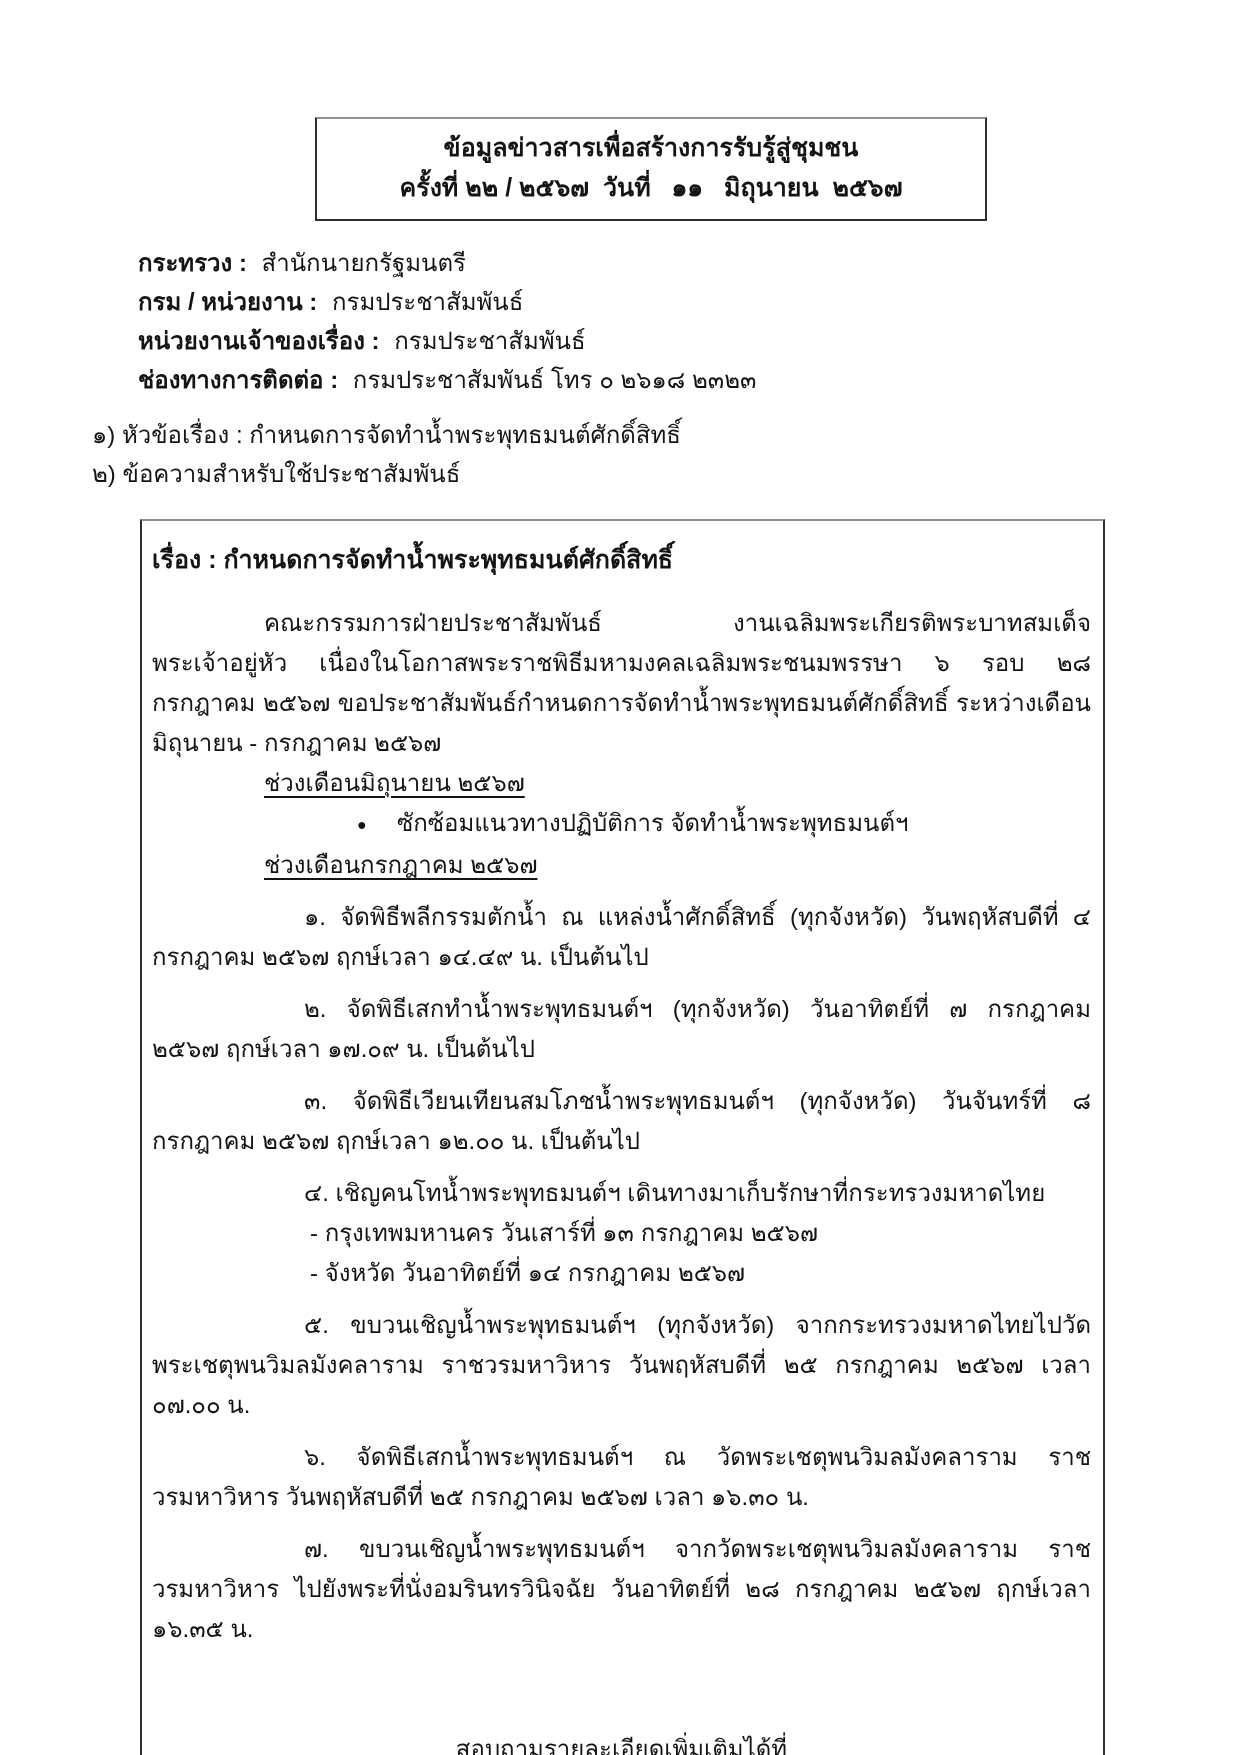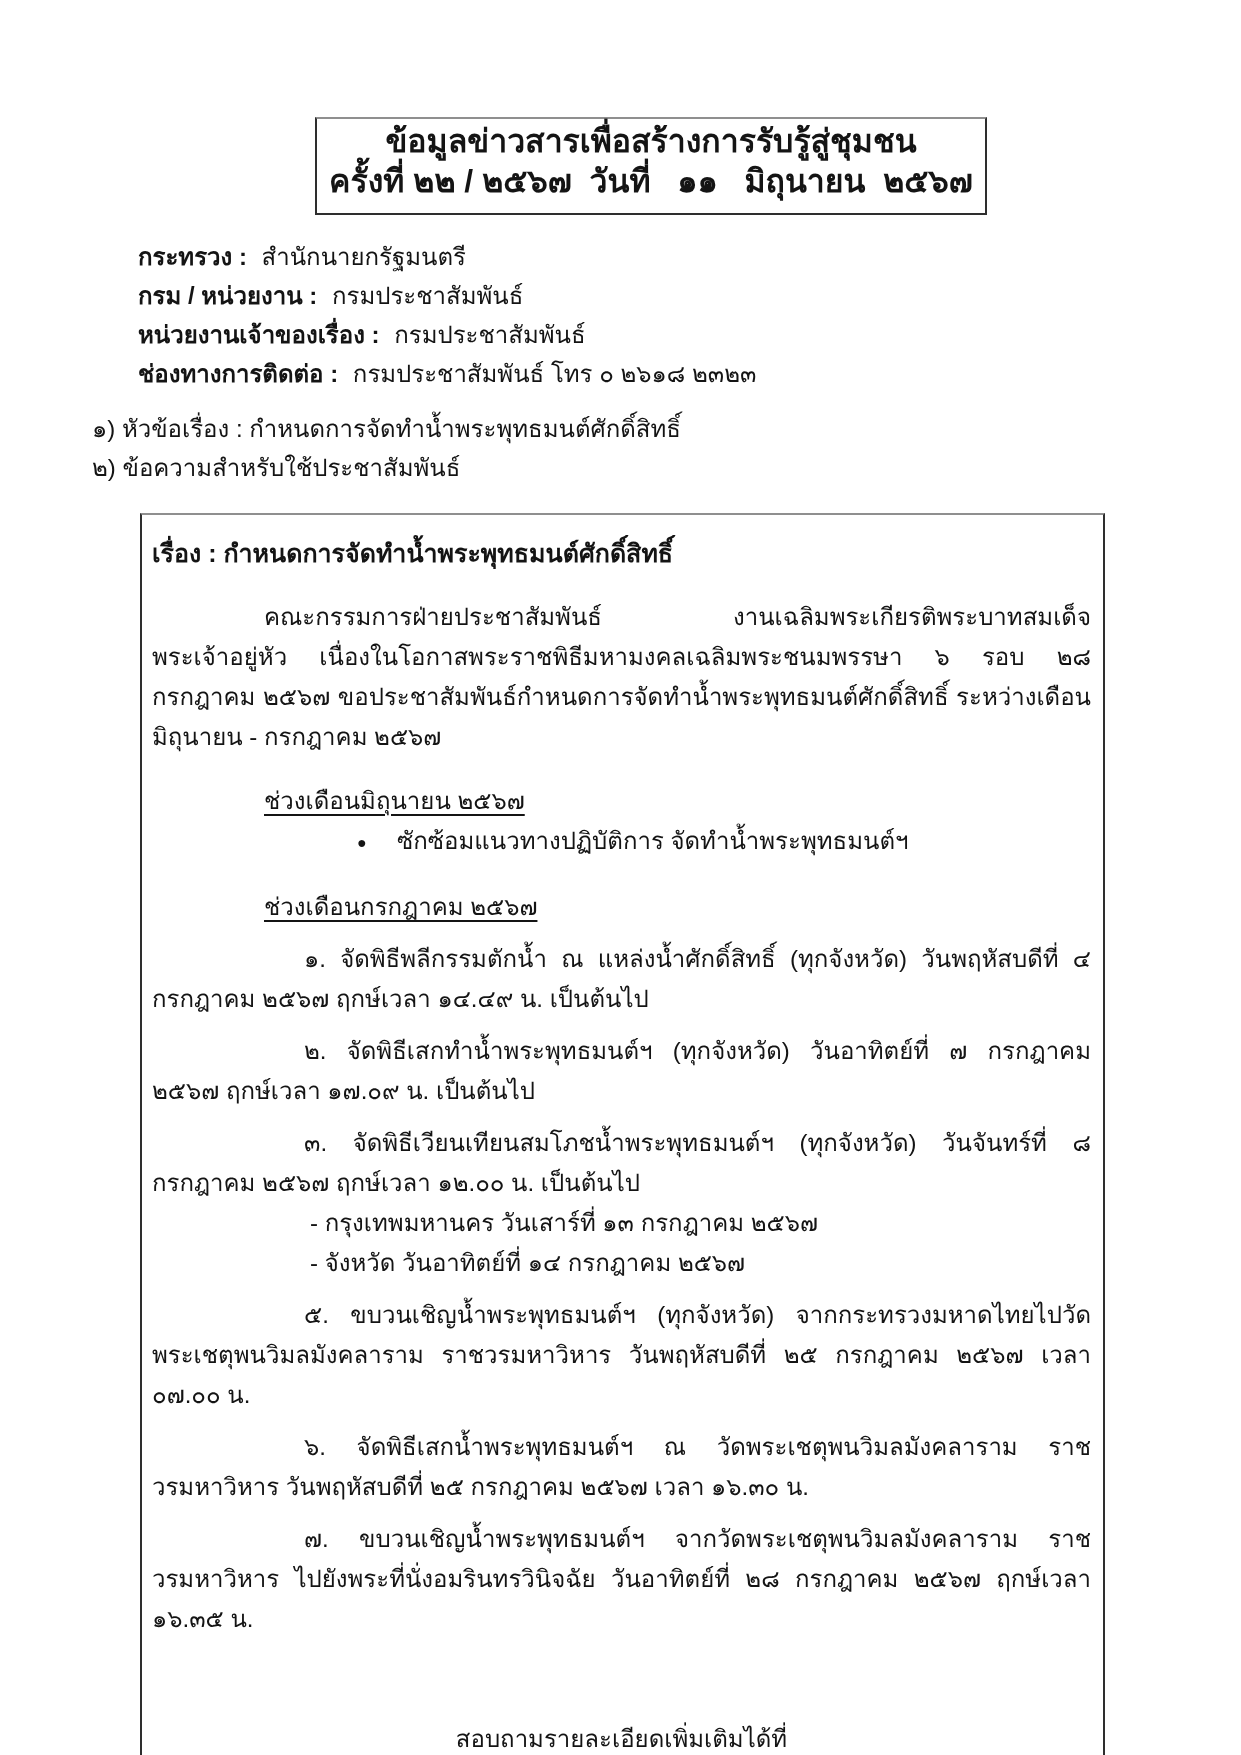--- a/index.html
+++ b/index.html
@@ -9,43 +9,43 @@
     font-family:"Liberation Sans","DejaVu Sans",sans-serif;
     color:#141414;
     font-size:24px; line-height:40px;
     -webkit-font-smoothing:antialiased;
   }
   .page { position:relative; width:1241px; min-height:1755px; overflow:hidden; }
 
   .header-box {
     margin:117px 0 0 315px; width:672px;
     border:2px solid #2e2e2e; border-top:2px solid #8f8f8f;
-    text-align:center; font-weight:bold; font-size:32px; line-height:40px;
-    padding:2px 6px 12px 6px;
+    text-align:center; font-weight:bold; font-size:25px; line-height:40px;
+    padding:8px 6px 12px 6px;
   }
   .prewrap { white-space:pre-wrap; }
 
   .meta { margin:22px 0 0 138px; }
   .meta-row { line-height:39px; }
   .meta-label { font-weight:bold; }
   .meta-value { margin-left:8px; }
 
   .pre-items { margin:16px 0 0 92px; }
   .pre-items p { line-height:39px; }
 
   .content-box {
     margin:26px 0 40px 140px; width:965px;
     border:2px solid #2e2e2e; border-top:2px solid #8f8f8f;
     padding:14px 12px 28px 10px;
   }
   .box-title { text-align:left; font-weight:bold; font-size:25px; margin-top:4px; }
   .para { margin-top:24px; text-indent:112px; text-align:justify; }
   .subheading {
     margin-left:112px;
-    text-decoration:underline; text-underline-offset:5px; text-decoration-thickness:1.5px;margin-top:24px;
+    text-decoration:underline; text-underline-offset:5px; text-decoration-thickness:1.5px;
   }
   .bullet-line { margin-left:205px; }
   .bullet-dot { display:inline-block; width:40px; font-size:16px; vertical-align:1px; }
   .num-item { text-indent:152px; text-align:justify;margin-top:12px; }
   .sub-item { margin-left:158px; }
   .box-footer { text-align:center; margin-top:80px; }
 </style>
 </head>
 <body>
 
@@ -89,20 +89,21 @@
 
     <p class="bullet-line">
       <span class="bullet-dot">●</span><span>ซักซ้อมแนวทางปฏิบัติการ จัดทำน้ำพระพุทธมนต์ฯ</span>
     </p>
 
     <p class="subheading">ช่วงเดือนกรกฎาคม ๒๕๖๗</p>
 
     <p class="num-item">๑. จัดพิธีพลีกรรมตักน้ำ ณ แหล่งน้ำศักดิ์สิทธิ์ (ทุกจังหวัด) วันพฤหัสบดีที่ ๔ กรกฎาคม ๒๕๖๗ ฤกษ์เวลา ๑๔.๔๙ น. เป็นต้นไป</p>
     <p class="num-item">๒. จัดพิธีเสกทำน้ำพระพุทธมนต์ฯ (ทุกจังหวัด) วันอาทิตย์ที่ ๗ กรกฎาคม ๒๕๖๗ ฤกษ์เวลา ๑๗.๐๙ น. เป็นต้นไป</p>
     <p class="num-item">๓. จัดพิธีเวียนเทียนสมโภชน้ำพระพุทธมนต์ฯ (ทุกจังหวัด) วันจันทร์ที่ ๘ กรกฎาคม ๒๕๖๗ ฤกษ์เวลา ๑๒.๐๐ น. เป็นต้นไป</p>
+    <p class="num-item">๔. เชิญคนโทน้ำพระพุทธมนต์ฯ เดินทางมาเก็บรักษาที่กระทรวงมหาดไทย</p>
     <p class="sub-item">- กรุงเทพมหานคร วันเสาร์ที่ ๑๓ กรกฎาคม ๒๕๖๗</p>
     <p class="sub-item">- จังหวัด วันอาทิตย์ที่ ๑๔ กรกฎาคม ๒๕๖๗</p>
     <p class="num-item">๕. ขบวนเชิญน้ำพระพุทธมนต์ฯ (ทุกจังหวัด) จากกระทรวงมหาดไทยไปวัดพระเชตุพนวิมลมังคลาราม ราชวรมหาวิหาร วันพฤหัสบดีที่ ๒๕ กรกฎาคม ๒๕๖๗ เวลา ๐๗.๐๐ น.</p>
     <p class="num-item">๖. จัดพิธีเสกน้ำพระพุทธมนต์ฯ ณ วัดพระเชตุพนวิมลมังคลาราม ราชวรมหาวิหาร วันพฤหัสบดีที่ ๒๕ กรกฎาคม ๒๕๖๗ เวลา ๑๖.๓๐ น.</p>
     <p class="num-item">๗. ขบวนเชิญน้ำพระพุทธมนต์ฯ จากวัดพระเชตุพนวิมลมังคลาราม ราชวรมหาวิหาร ไปยังพระที่นั่งอมรินทรวินิจฉัย วันอาทิตย์ที่ ๒๘ กรกฎาคม ๒๕๖๗ ฤกษ์เวลา ๑๖.๓๕ น.</p>
 
     <div class="box-footer">
       <p>สอบถามรายละเอียดเพิ่มเติมได้ที่</p>
       <p>กรมประชาสัมพันธ์ โทร. ๐ ๒๖๑๘ ๒๓๒๓</p>
     </div>

